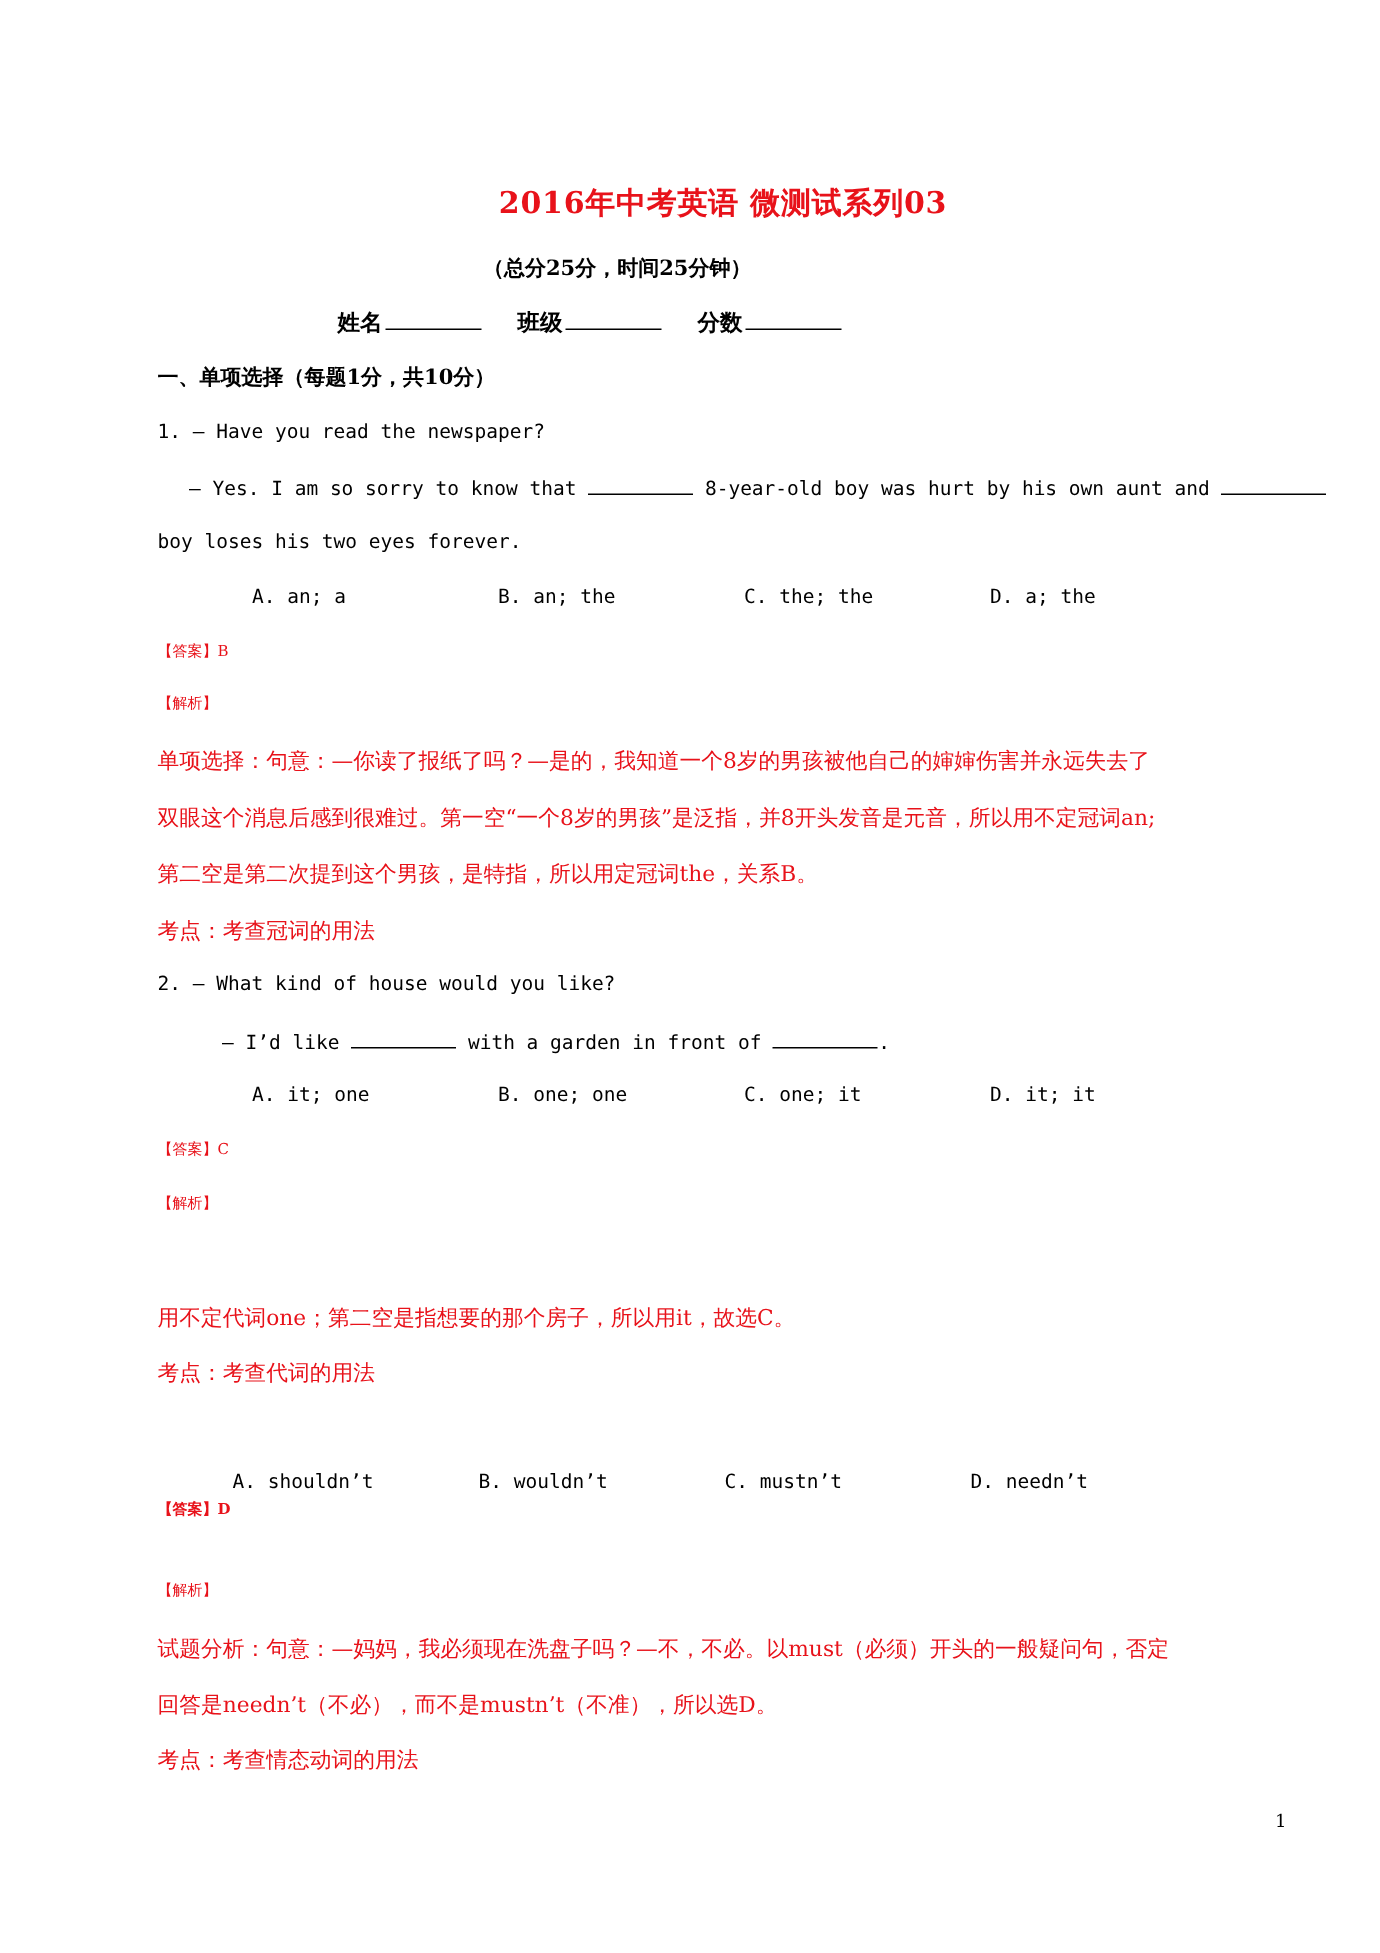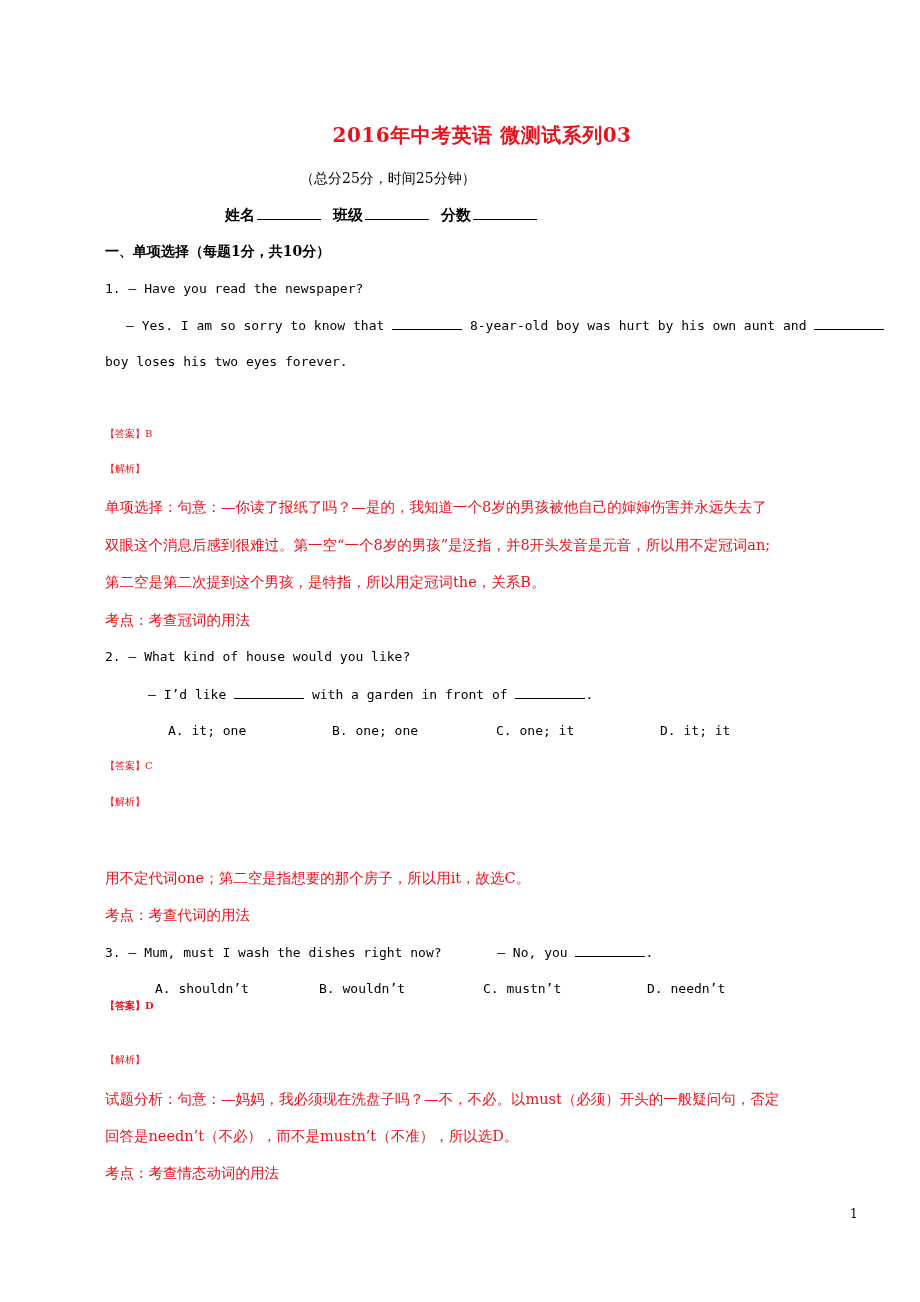--- a/index.html
+++ b/index.html
@@ -2,22 +2,22 @@
 <html><head>
 <meta charset="utf-8">
 <style>
   html, body { margin: 0; padding: 0; background: #ffffff; }
   body { width: 920px; height: 1302px; position: relative; overflow: hidden;
          font-family: "DejaVu Serif", "Liberation Serif", serif; color: #000; }
   .page { position: absolute; left: 0; top: 0; width: 920px; height: 1302px; margin-left: 22px; }
   .abs { position: absolute; white-space: nowrap; }
   .title { left: 0; width: 920px; top: 122px; text-align: center; color: #e8121a;
            font-size: 20px; font-weight: bold; letter-spacing: 0.5px; }
-  .subtitle { top: 170px; left: 278px; font-size: 14px; font-weight: normal; }
-  .namerow { top: 205px; left: 203px; font-size: 15px; font-weight: bold; display: flex; gap: 12px; }
+  .subtitle { top: 170px; left: 300px; font-size: 14px; font-weight: bold; }
+  .namerow { top: 205px; left: 203px; font-size: 15px; font-weight: bold; display: flex; gap: 24px; }
   .namerow .blank { display: inline-block; width: 64px; border-bottom: 1px solid #000; height: 14px; vertical-align: baseline; margin-left: 2px; }
   .section { top: 243px; left: 83px; font-size: 14px; font-weight: bold; }
   .q { font-family: "DejaVu Sans Mono", "Liberation Mono", monospace; font-size: 13px; }
   .blank-line { display: inline-block; border-bottom: 1px solid #000; height: 12px; vertical-align: baseline; }
   .opts { display: flex; }
   .opts span { display: inline-block; width: 164px; }
   .red { color: #e8121a; }
   .ans { font-size: 10px; }
   .expl { font-size: 14.5px; color: #e8121a; }
   .pgnum { top: 1207px; left: 828px; font-size: 12px; }
@@ -39,20 +39,26 @@
   <div class="abs section">一、单项选择（每题1分，共10分）</div>
 
   <div class="abs q" style="top:281px;left:83px;">1. — Have you read the newspaper?</div>
   <div class="abs q" style="top:317px;left:104px;">
     <span>— Yes. I am so sorry to know that</span>
     <span class="blank-line" style="width:70px;"></span>
     <span>8-year-old boy was hurt by his own aunt and</span>
     <span class="blank-line" style="width:70px;"></span>
   </div>
   <div class="abs q" style="top:354px;left:83px;">boy loses his two eyes forever.</div>
+  <div class="abs q opts" style="top:391px;left:146px;">
+    <span>A. an; a</span>
+    <span>B. an; the</span>
+    <span>C. the; the</span>
+    <span>D. a; the</span>
+  </div>
   <div class="abs ans red" style="top:427px;left:83px;">
     <span>【答案】</span><span>B</span>
   </div>
   <div class="abs ans red" style="top:462px;left:83px;">【解析】</div>
   <div class="abs expl" style="top:498px;left:83px;">单项选择：句意：—你读了报纸了吗？—是的，我知道一个8岁的男孩被他自己的婶婶伤害并永远失去了</div>
   <div class="abs expl" style="top:536px;left:83px;">双眼这个消息后感到很难过。第一空“一个8岁的男孩”是泛指，并8开头发音是元音，所以用不定冠词an;</div>
   <div class="abs expl" style="top:573px;left:83px;">第二空是第二次提到这个男孩，是特指，所以用定冠词the，关系B。</div>
   <div class="abs expl" style="top:611px;left:83px;">考点：考查冠词的用法</div>
 
   <div class="abs q" style="top:649px;left:83px;">2. — What kind of house would you like?</div>
@@ -68,26 +74,20 @@
     <span>C. one; it</span>
     <span>D. it; it</span>
   </div>
   <div class="abs ans red" style="top:759px;left:83px;">
     <span>【答案】</span><span>C</span>
   </div>
   <div class="abs ans red" style="top:795px;left:83px;">【解析】</div>
   <div class="abs expl" style="top:869px;left:83px;">用不定代词one；第二空是指想要的那个房子，所以用it，故选C。</div>
   <div class="abs expl" style="top:906px;left:83px;">考点：考查代词的用法</div>
 
-  <div class="abs q" style="top:944px;left:83px;">
-    <span>3. — Mum, must I wash the dishes right now?</span>
-    <span style="display:inline-block;width:40px;"></span>
-    <span>— No, you</span>
-    <span class="blank-line" style="width:70px;"></span><span>.</span>
-  </div>
   <div class="abs q opts" style="top:981px;left:133px;justify-content:flex-end;">
     <span>A. shouldn’t</span>
     <span>B. wouldn’t</span>
     <span>C. mustn’t</span>
     <span>D. needn’t</span>
   </div>
   <div class="abs ans red" style="top:999px;left:83px;font-weight:bold;">
     <span>【答案】</span><span>D</span>
   </div>
   <div class="abs ans red" style="top:1053px;left:83px;">【解析】</div>

